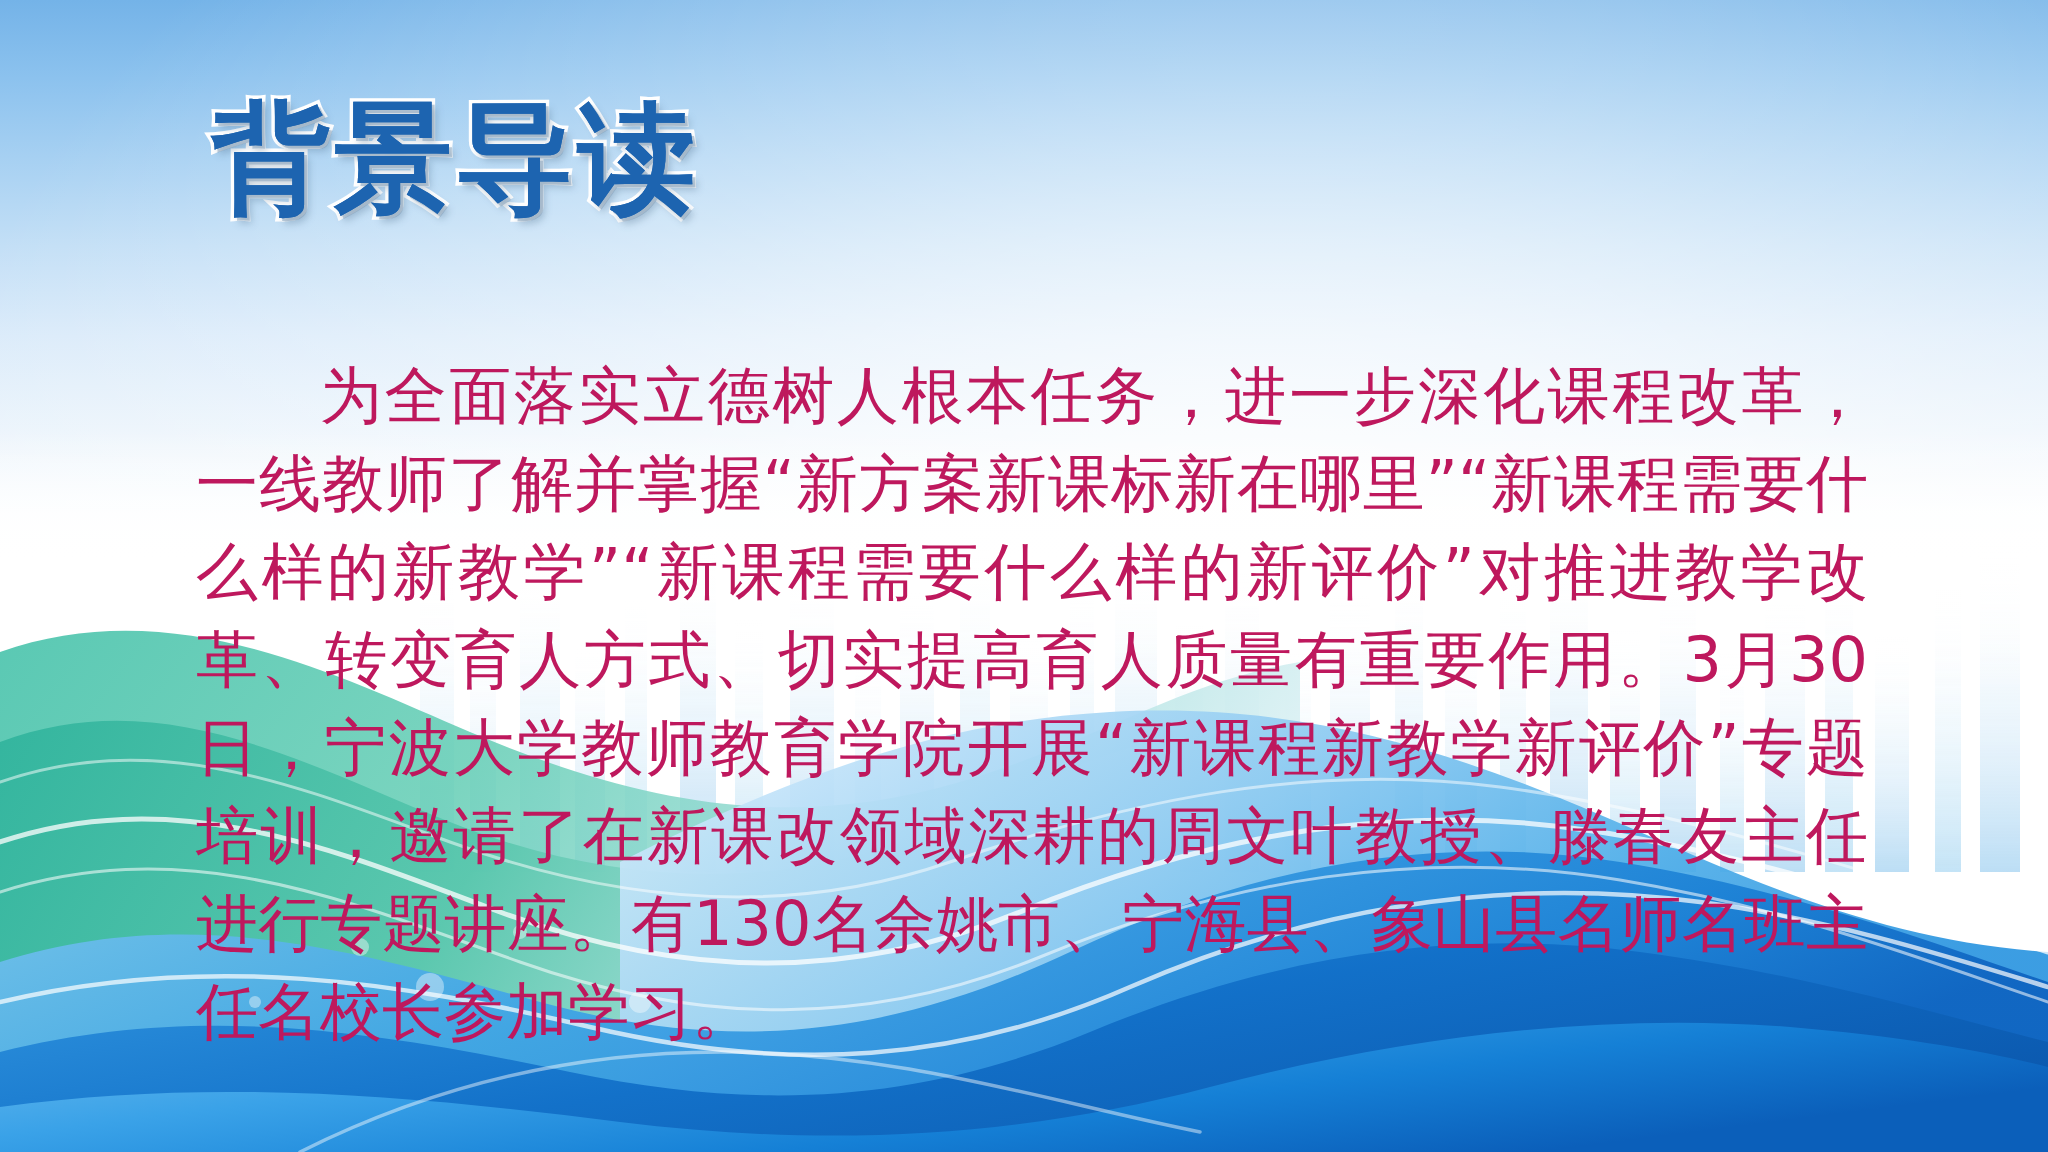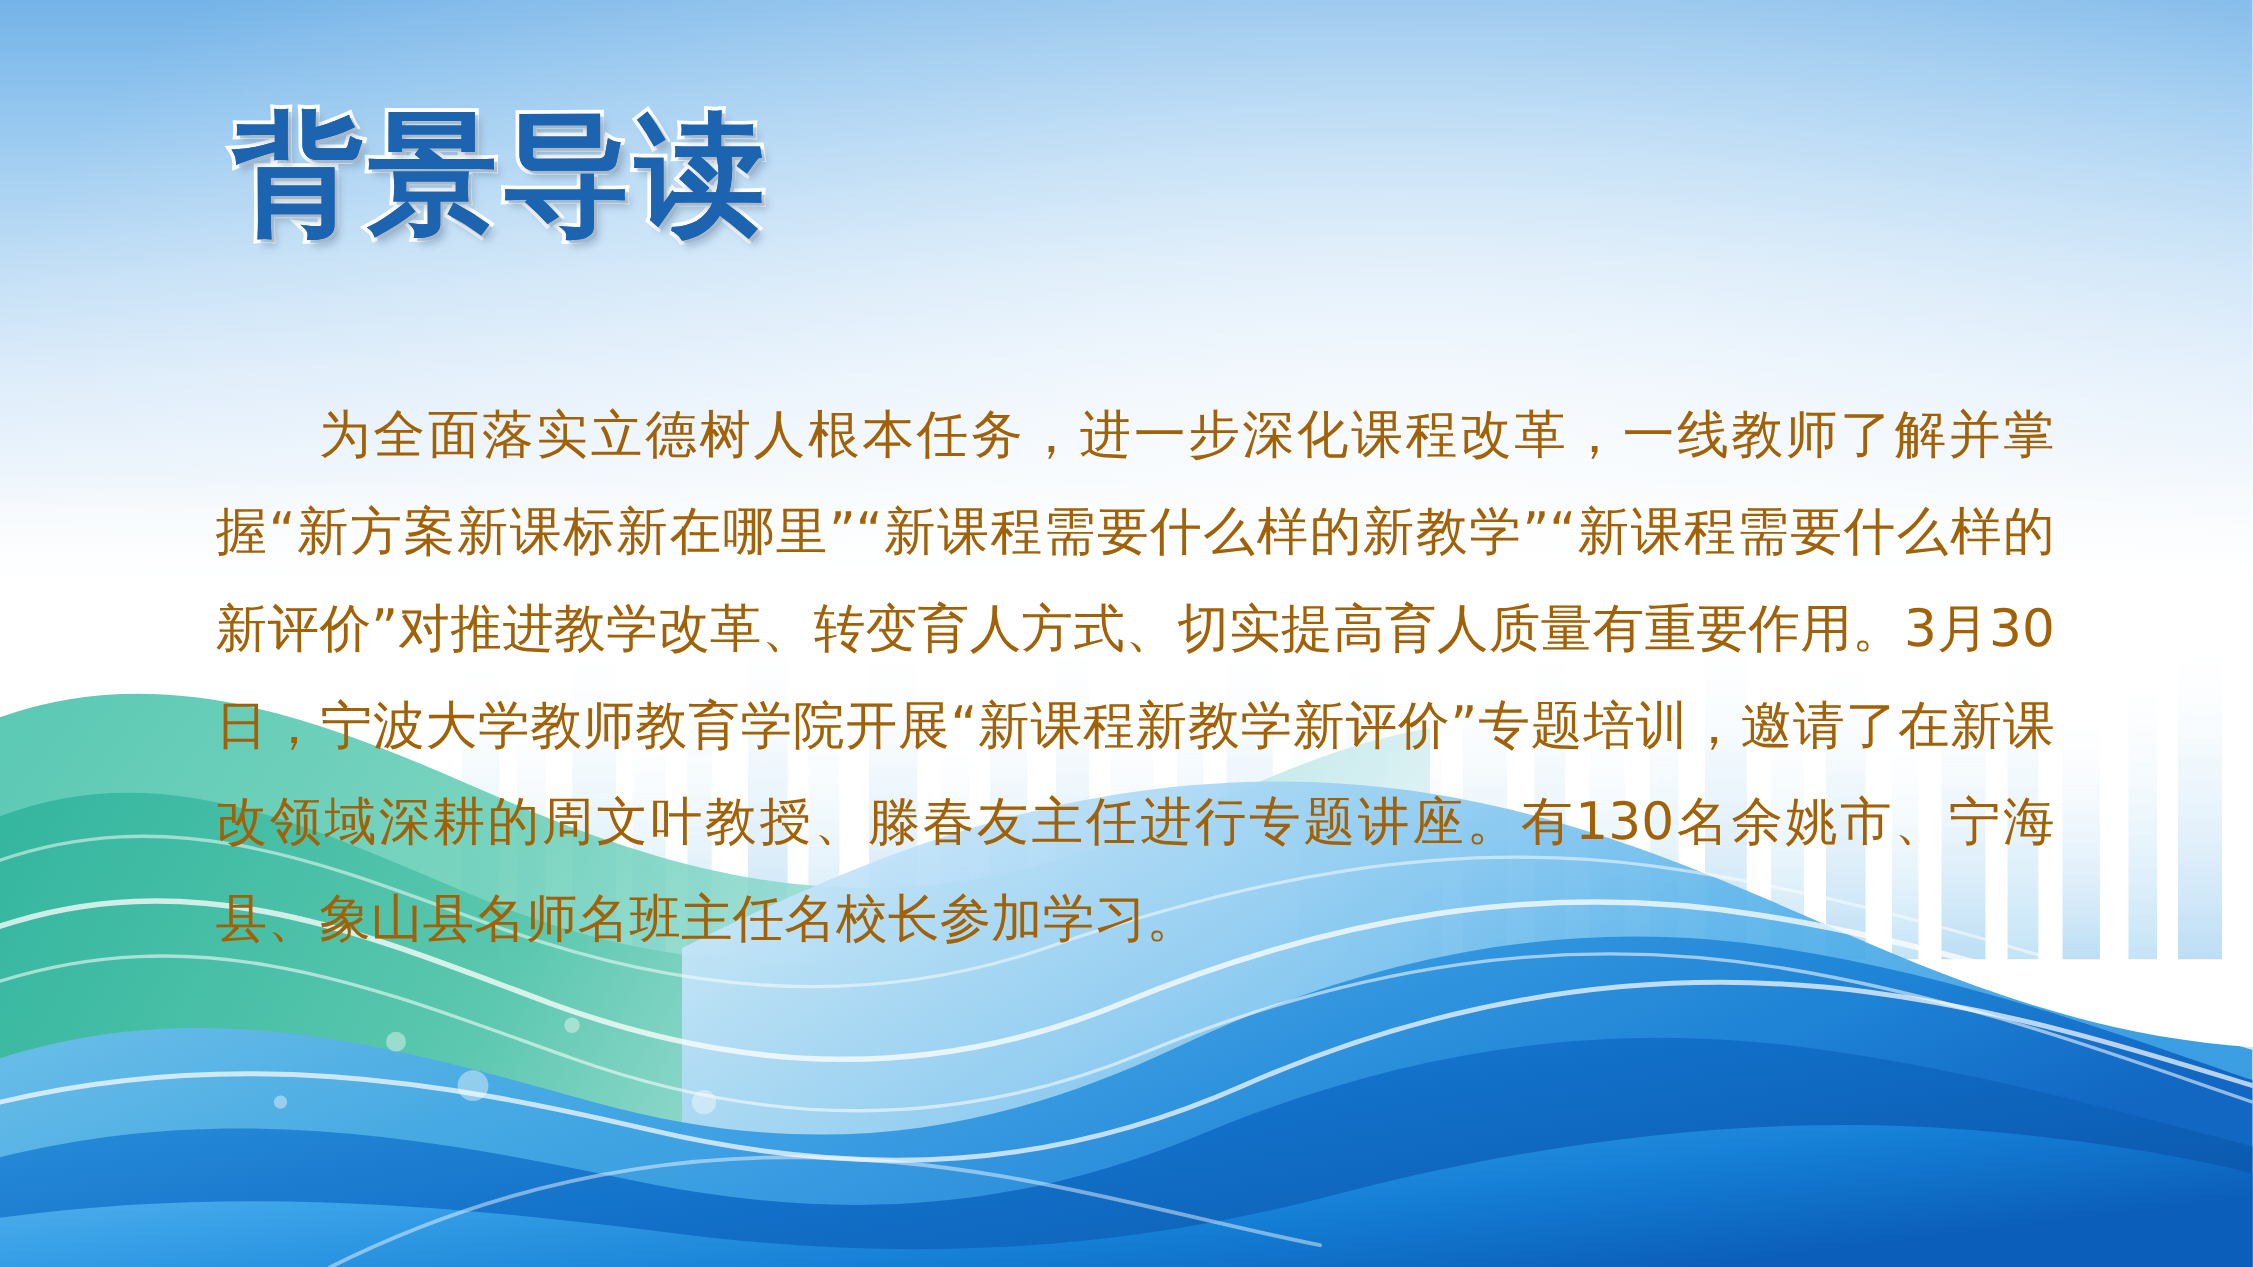--- a/index.html
+++ b/index.html
@@ -88,23 +88,23 @@
     text-shadow: none;
   }
 
   
   .body-copy {
     position: absolute;
     left: 196px;
     top: 352px;
     width: 1672px;
     font-family: "DejaVu Sans", "Liberation Sans", sans-serif;
-    font-size: 47px;
+    font-size: 62px;
     line-height: 88px;
-    color: #a16207;
+    color: #be185d;
     letter-spacing: 0px;
     text-align: justify;
     text-justify: inter-character;
     text-indent: 2em;
   }
   .body-copy p { margin: 0; }
 </style>
 </head>
 <body>
 

